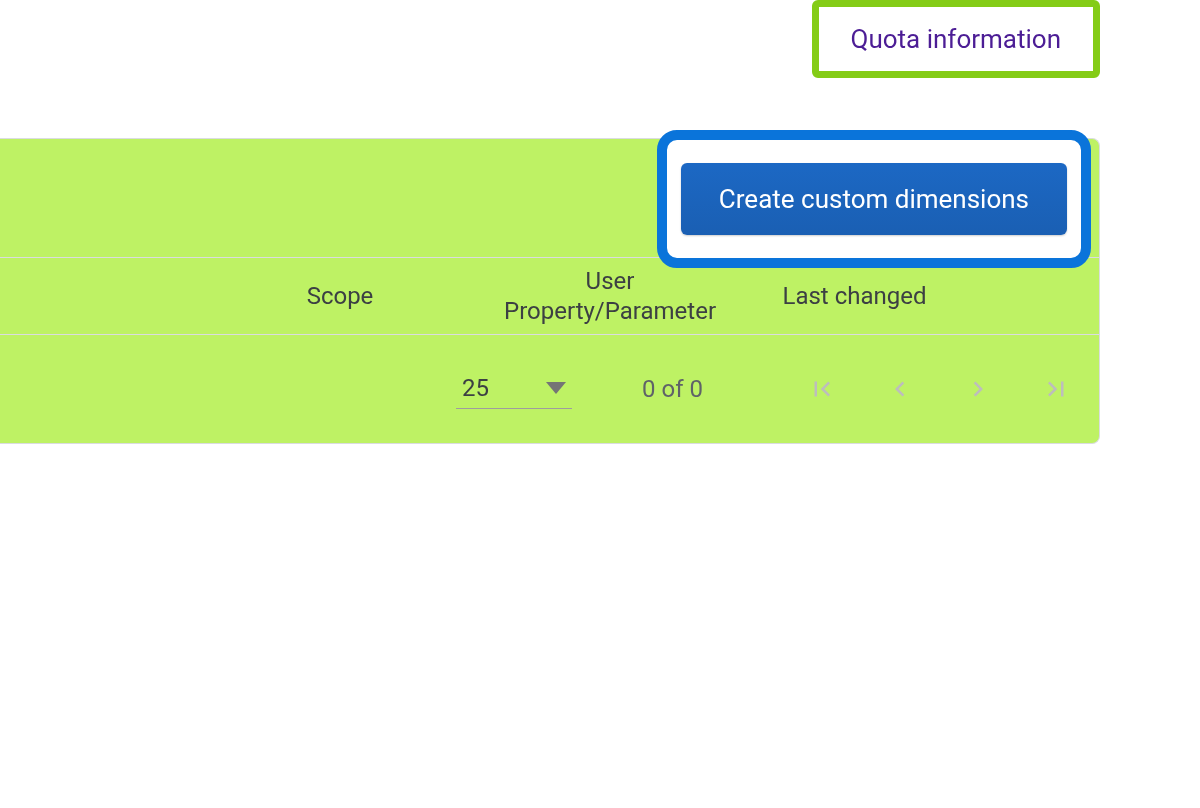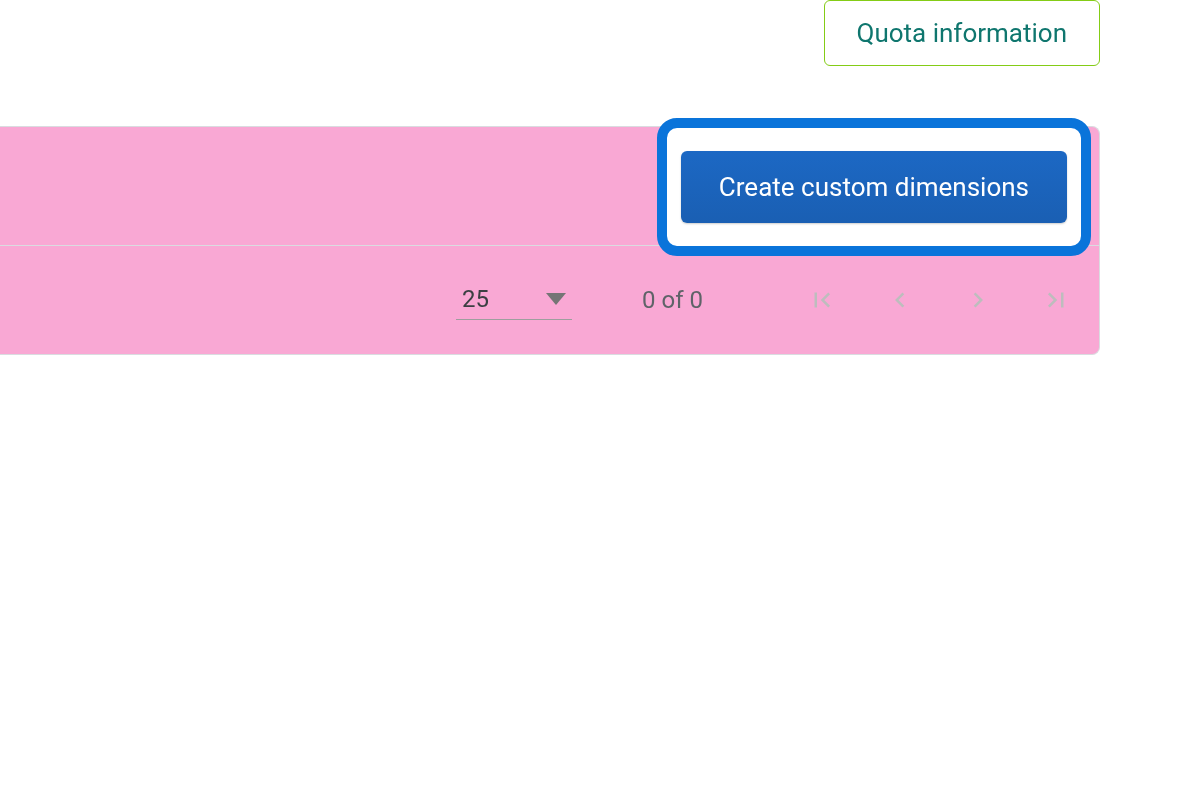--- a/index.html
+++ b/index.html
@@ -14,36 +14,36 @@
       height: 808px;
       position: relative;
     }
     .top-area {
       padding-top: 0;
       padding-right: 100px;
       display: flex;
       justify-content: flex-end;
     }
     .quota-btn {
-      border: 1px solid #84cc16;
+      border: 7px solid #84cc16;
       border-radius: 6px;
       background: #fff;
-      color: #0f766e;
+      color: #4c1d95;
       font-size: 26px;
       padding: 17px 32px;
       cursor: pointer;
       font-family: inherit;
     }
     .panel {
       margin-top: 60px;
       margin-right: 100px;
       border: 1px solid #dadce0;
       border-left: none;
       border-radius: 0 8px 8px 0;
-      background: #f9a8d4;
+      background: #bef264;
       overflow: visible;
     }
     .panel-header-row {
       height: 119px;
       border-bottom: 1px solid #dadce0;
       position: relative;
     }
     .highlight-box {
       position: absolute;
       top: -9px;
@@ -151,20 +151,25 @@
   <button class="quota-btn">Quota information</button>
 </div>
 
 <div class="panel">
   <div class="panel-header-row">
     <div class="highlight-box">
       <button class="create-btn">Create custom dimensions</button>
     </div>
   </div>
 
+  <div class="table-head">
+    <div class="col-scope">Scope</div>
+    <div class="col-userprop">User Property/Parameter</div>
+    <div class="col-lastchanged">Last changed</div>
+  </div>
 
   <div class="pager-row">
     <div class="page-size">
       <span>25</span>
       <span class="caret"></span>
     </div>
     <span class="range">0 of 0</span>
     <div class="nav-btns">
       <button class="nav-btn">
         <svg viewBox="0 0 24 24">

